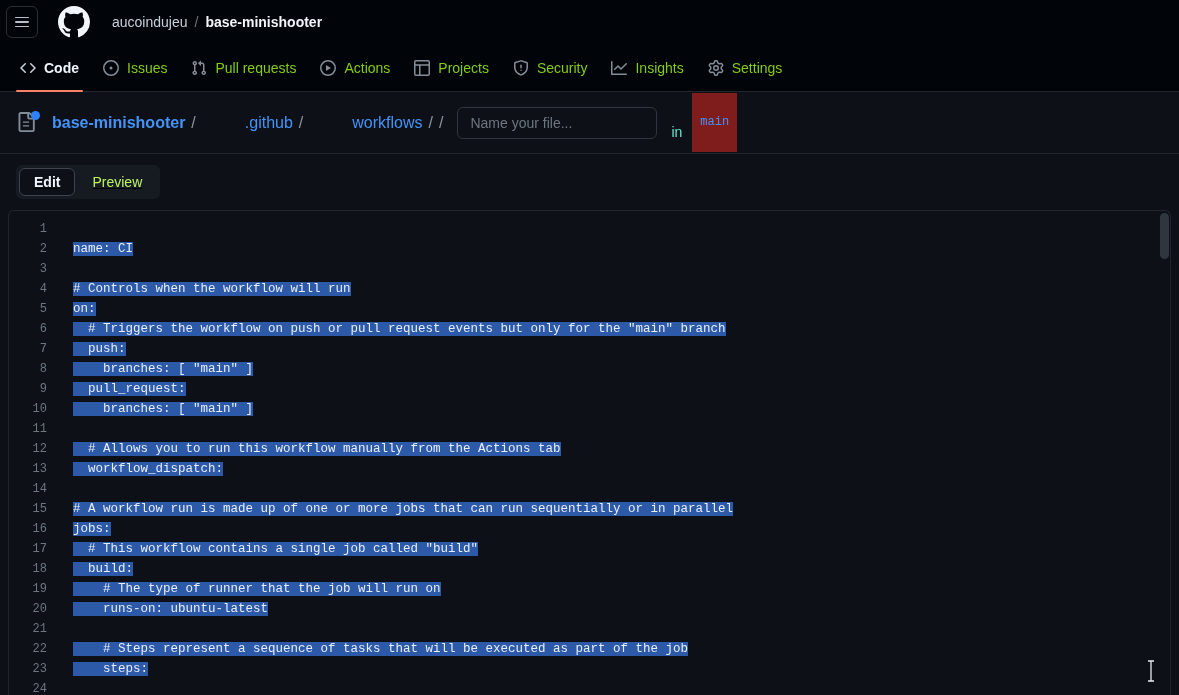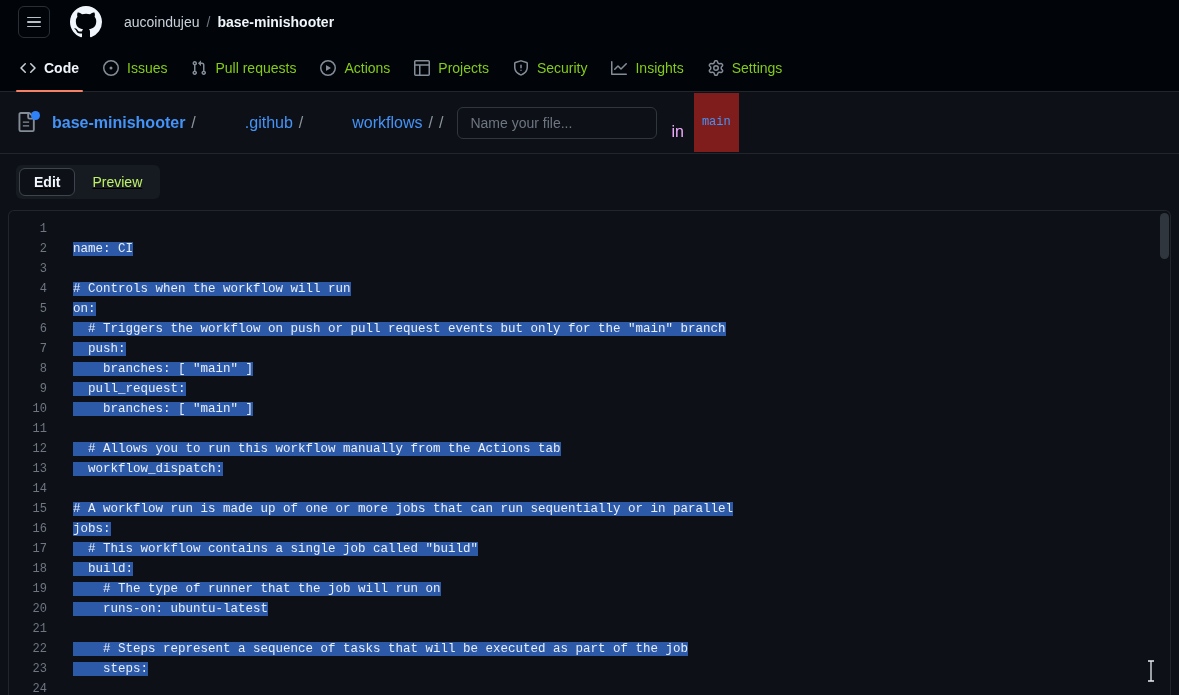--- a/index.html
+++ b/index.html
@@ -12,21 +12,21 @@
     font-family: "Liberation Sans", sans-serif;
     -webkit-font-smoothing: antialiased;
   }
 
   
   .header {
     height: 44px;
     background: #010409;
     display: flex;
     align-items: center;
-    padding: 0 0 0 18px;
+    padding: 0 0 0 6px;
     gap: 18px;
   }
   .hamburger {
     width: 32px; height: 32px;
     border: 1px solid #2a2f37;
     border-radius: 6px;
     display: flex; flex-direction: column;
     align-items: center; justify-content: center;
     gap: 3px;
     cursor: pointer;
@@ -116,21 +116,21 @@
     border-radius: 6px;
     color: #e6edf3;
     font-size: 14px;
     font-family: "Liberation Sans", sans-serif;
     padding: 0 12px;
     margin-left: 4px;
     outline: none;
   }
   .name-input::placeholder { color: #6e7681; }
 
-  .in-word { color: #f0abfc; font-size: 16px; margin-left: 4px; margin-top: 18px; }
+  .in-word { color: #5eead4; font-size: 14px; margin-left: 4px; margin-top: 18px; }
   .branch-badge {
     background: #7f1d1d;
     color: #4493f8;
     border-radius: 0;
     padding: 21px 8px;
     font-size: 12px;
     font-family: "Liberation Mono", monospace;
     line-height: 1.4;
   }
 

